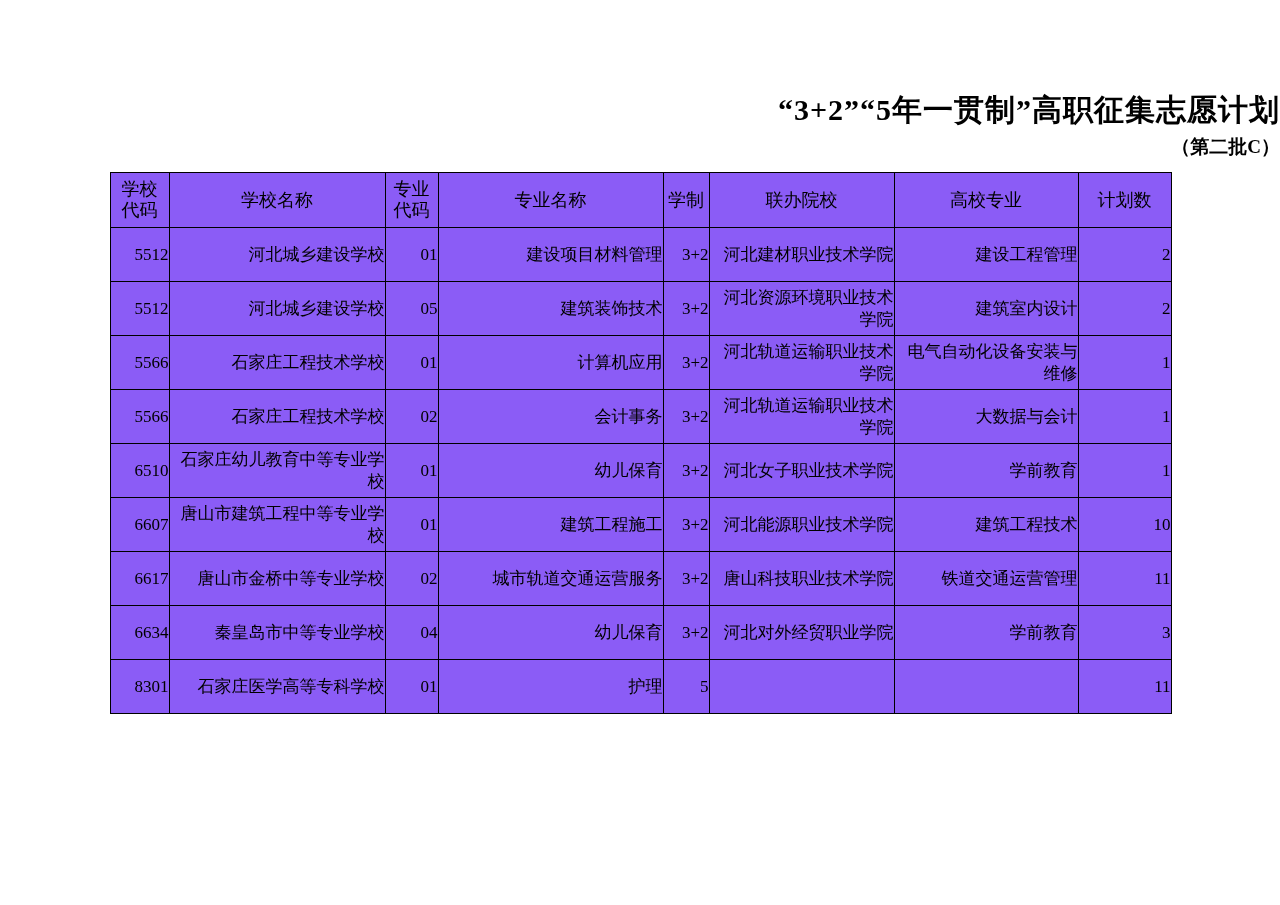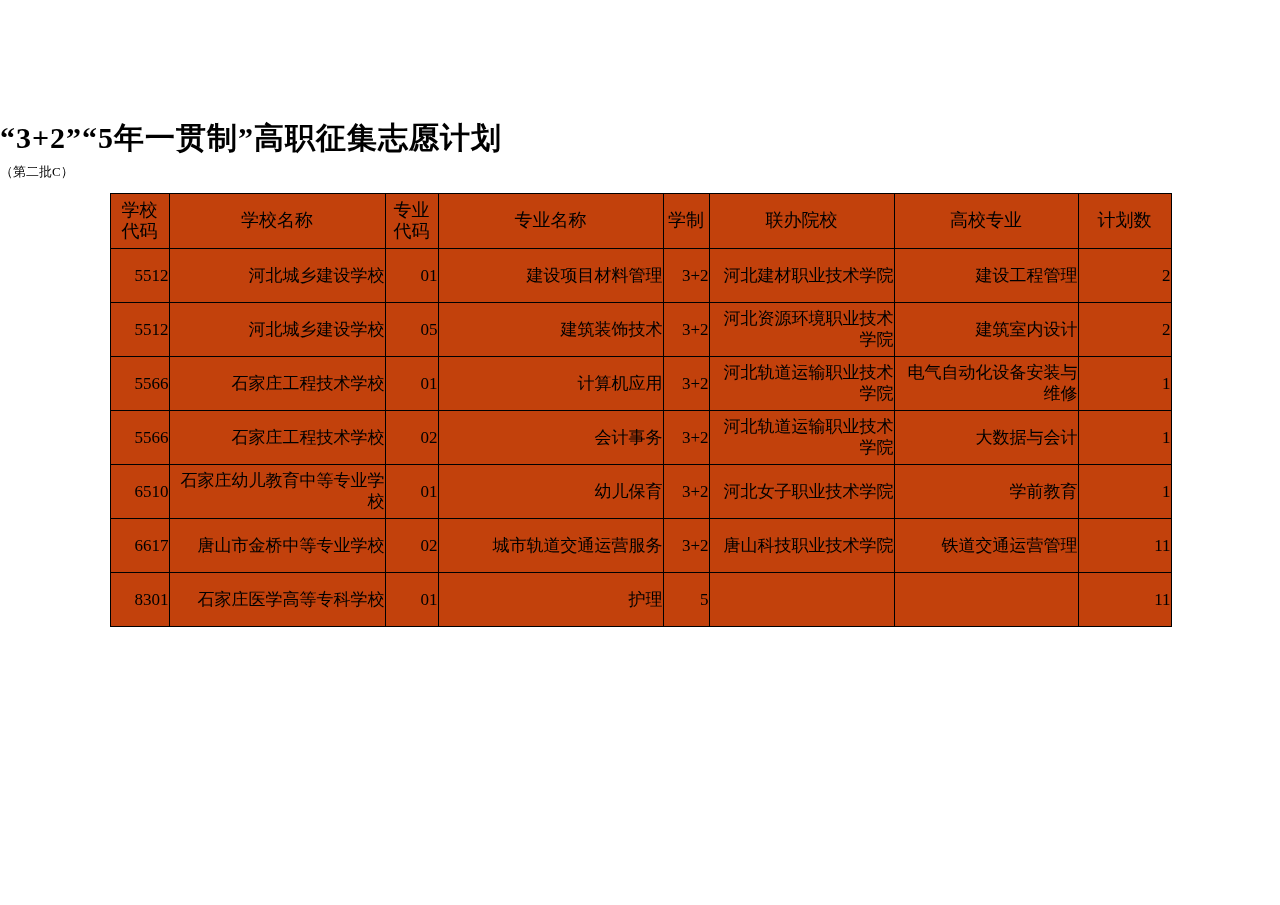--- a/index.html
+++ b/index.html
@@ -14,45 +14,45 @@
     color: #000000;
     overflow: hidden;
   }
   .page {
     position: relative;
     width: 1280px;
     height: 905px;
     box-sizing: border-box;
   }
   .title-block {
-    text-align: left;
-    padding-top: 120px;
+    text-align: right;
+    padding-top: 92px;
   }
   .doc-title {
     font-size: 30px;
     font-weight: bold;
     letter-spacing: 1px;
     line-height: 1.18;
     white-space: pre;
   }
   .doc-subtitle {
-    font-size: 13px;
-    font-weight: normal;
+    font-size: 19px;
+    font-weight: bold;
     margin-top: 9px;
     line-height: 1.2;
   }
   .table-wrap {
     margin: 13px auto 0 auto;
     width: 1061px;
   }
   table.plan-table {
     border-collapse: collapse;
     table-layout: fixed;
     width: 1061px;
-    background: #c2410c;
+    background: #8b5cf6;
   }
   table.plan-table th,
   table.plan-table td {
     border: 1px solid #000000;
     padding: 0;
     font-weight: normal;
     vertical-align: middle;
   }
   thead th {
     font-weight: bold;
@@ -186,28 +186,48 @@
             <td class="cell-inner center">6510</td>
             <td class="cell-inner left">石家庄幼儿教育中等专业学校</td>
             <td class="cell-inner center">01</td>
             <td class="cell-inner left">幼儿保育</td>
             <td class="cell-inner center">3+2</td>
             <td class="cell-inner left">河北女子职业技术学院</td>
             <td class="cell-inner left">学前教育</td>
             <td class="cell-inner center">1</td>
           </tr>
           <tr>
+            <td class="cell-inner center">6607</td>
+            <td class="cell-inner left">唐山市建筑工程中等专业学校</td>
+            <td class="cell-inner center">01</td>
+            <td class="cell-inner left">建筑工程施工</td>
+            <td class="cell-inner center">3+2</td>
+            <td class="cell-inner left">河北能源职业技术学院</td>
+            <td class="cell-inner left">建筑工程技术</td>
+            <td class="cell-inner center">10</td>
+          </tr>
+          <tr>
             <td class="cell-inner center">6617</td>
             <td class="cell-inner left">唐山市金桥中等专业学校</td>
             <td class="cell-inner center">02</td>
             <td class="cell-inner left">城市轨道交通运营服务</td>
             <td class="cell-inner center">3+2</td>
             <td class="cell-inner left">唐山科技职业技术学院</td>
             <td class="cell-inner left">铁道交通运营管理</td>
             <td class="cell-inner center">11</td>
+          </tr>
+          <tr>
+            <td class="cell-inner center">6634</td>
+            <td class="cell-inner left">秦皇岛市中等专业学校</td>
+            <td class="cell-inner center">04</td>
+            <td class="cell-inner left">幼儿保育</td>
+            <td class="cell-inner center">3+2</td>
+            <td class="cell-inner left">河北对外经贸职业学院</td>
+            <td class="cell-inner left">学前教育</td>
+            <td class="cell-inner center">3</td>
           </tr>
           <tr>
             <td class="cell-inner center">8301</td>
             <td class="cell-inner left">石家庄医学高等专科学校</td>
             <td class="cell-inner center">01</td>
             <td class="cell-inner left">护理</td>
             <td class="cell-inner center">5</td>
             <td class="cell-inner left"></td>
             <td class="cell-inner left"></td>
             <td class="cell-inner center">11</td>

